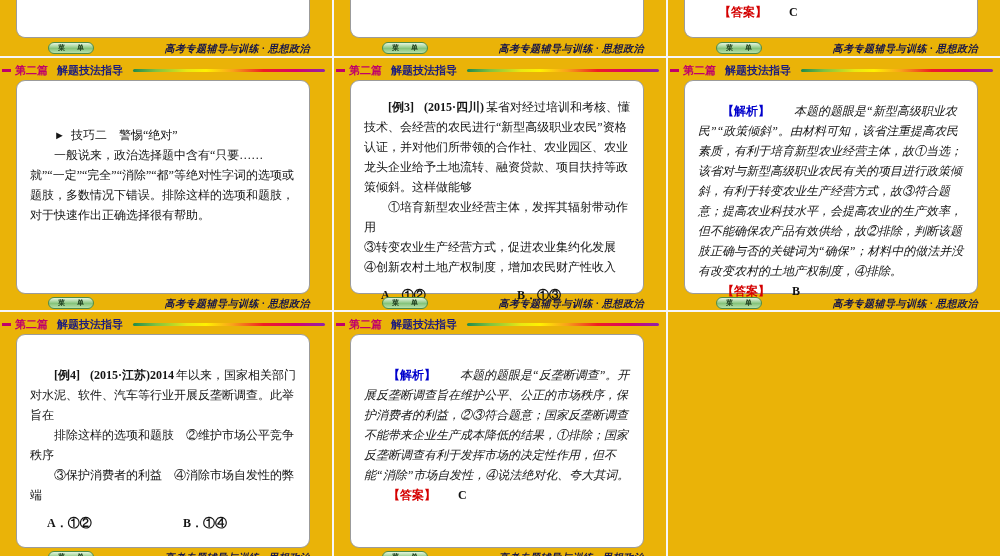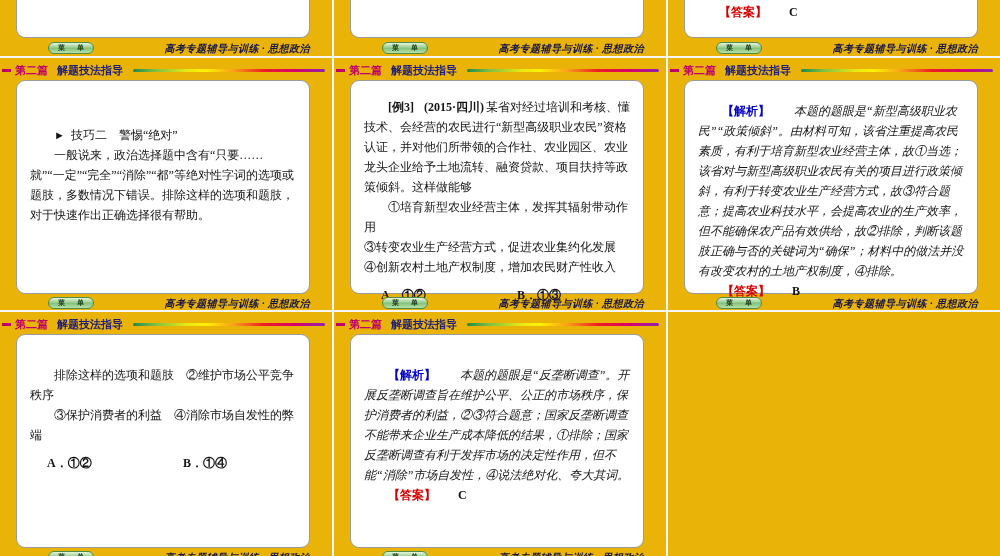--- a/index.html
+++ b/index.html
@@ -145,20 +145,21 @@
   </div>
 
   <div class="cell">
     <div class="slide-header">
       <span class="dash"></span>
       <span class="part">第二篇</span>
       <span class="section">解题技法指导</span>
       <span class="rainbow"></span>
     </div>
     <div class="card pt30">
+      <p class="indent"><span class="b">[例4]</span><span class="b src">(2015·江苏)2014</span><span>年以来，国家相关部门对水泥、软件、汽车等行业开展反垄断调查。此举旨在</span></p>
       <p class="indent">排除这样的选项和题肢　②维护市场公平竞争秩序</p>
       <p class="indent">③保护消费者的利益　④消除市场自发性的弊端</p>
       <div class="options">
         <div class="opt-key">A．①②</div>
         <div class="opt-key">B．①④</div>
       </div>
     </div>
     <div class="slide-footer">
       <div class="menu-btn">菜 单</div>
       <div class="footer-text">高考专题辅导与训练 · 思想政治</div>

